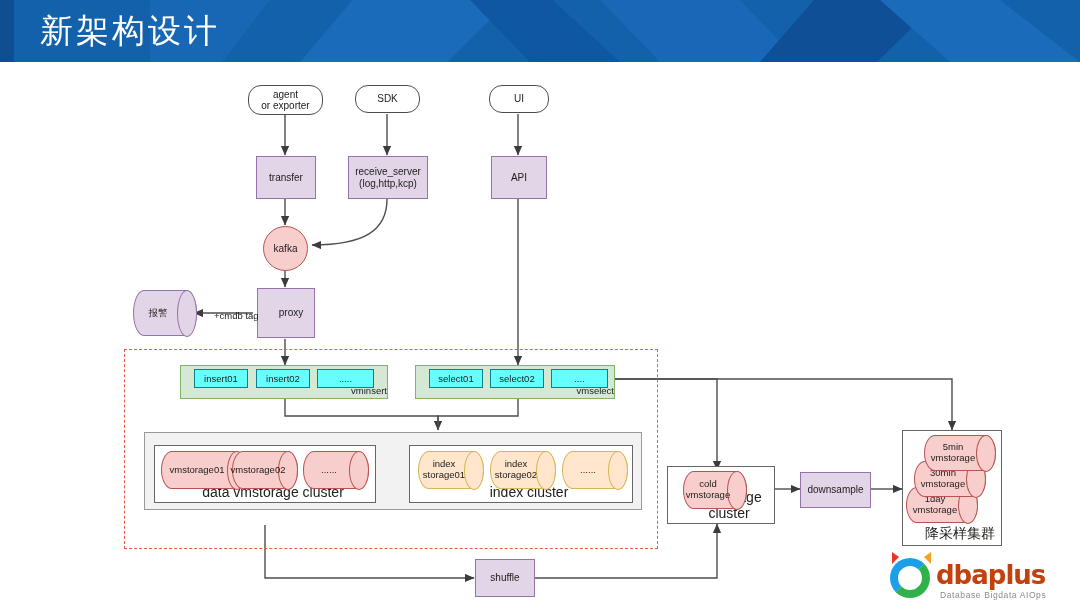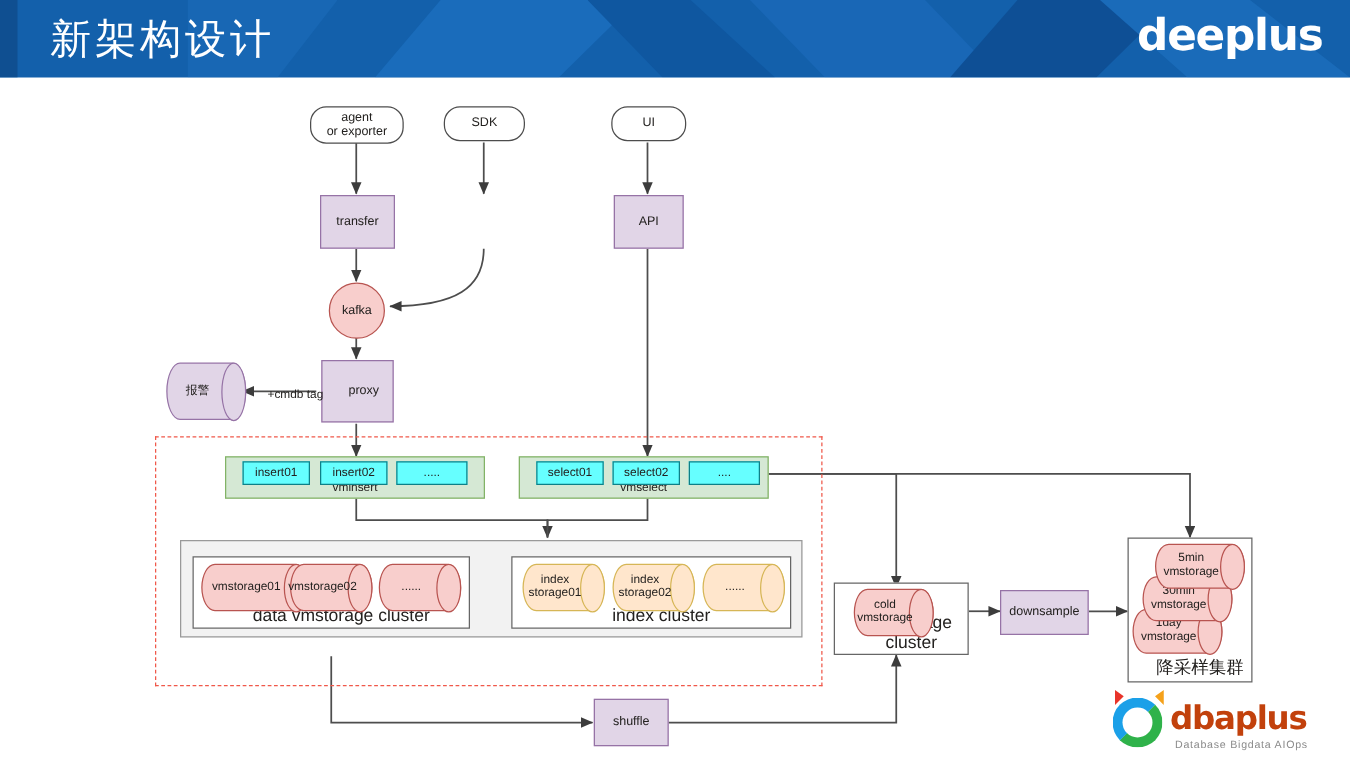--- a/index.html
+++ b/index.html
@@ -54,21 +54,21 @@
               border: 1.3px solid; border-radius: 50%; background: inherit; }
   .cyl .lbl { position: absolute; left: 0; top: 0; right: 14px; bottom: 0;
               display: flex; align-items: center; justify-content: center;
               font-size: 9.5px; color: #23211f; text-align: center; line-height: 1.15; z-index: 3; }
   .cyl.purple .body, .cyl.purple .cap { border-color: #9673a6; background: #e1d5e7; }
   .cyl.pink .body, .cyl.pink .cap { border-color: #b85450; background: #f8cecc; }
   .cyl.orange .body, .cyl.orange .cap { border-color: #d6b656; background: #ffe6cc; }
 
   .group-green { position: absolute; border: 1.2px solid #82b366; background: #d5e8d4; }
   .group-green .gtitle { position: absolute; left: 0; right: 0; bottom: 2px;
-                         text-align: center; font-size: 9.5px; color: #23211f; }
+                         text-align: right; font-size: 9.5px; color: #23211f; }
   .chip { position: absolute; border: 1.3px solid #0e8088; background: #66ffff; font-size: 9.5px;
           display: flex; align-items: center; justify-content: center; color: #23211f; }
 
   .plainbox { position: absolute; border: 1.2px solid #666666; background: transparent; }
   .plainbox .gtitle { position: absolute; left: 16px; right: 0; bottom: 2px;
                       text-align: center; font-size: 14px; color: #23211f; }
   .greybox { position: absolute; border: 1.2px solid #999999; background: #f2f2f2; }
   .redzone { position: absolute; border: 1.6px dashed #f0584a; background: transparent; }
 
   .edge-label { position: absolute; font-size: 9.5px; color: #23211f; white-space: nowrap; }
@@ -97,21 +97,20 @@
 
   <div id="header">
     <div class="edge"></div>
     <div class="poly p1"></div>
     <div class="poly p2"></div>
     <div class="poly p3"></div>
     <div class="poly p4"></div>
     <div class="poly p5"></div>
     <div class="poly p6"></div>
     <div id="slide-title">新架构设计</div>
-    <div id="brand-logo">deeplus</div>
   </div>
 
   <div id="canvas">
 
     <svg class="lines" viewBox="0 0 1080 546">
       <defs>
         <marker id="ah" markerWidth="8" markerHeight="8" refX="6.6" refY="3" orient="auto">
           <path d="M0,0 L7,3 L0,6 z" fill="#3c3c3c"></path>
         </marker>
       </defs>
@@ -160,20 +159,24 @@
     <div class="node pill" style="left:355px; top:23px; width:65px; height:28px;">
       <span>SDK</span>
     </div>
     <div class="node pill" style="left:489px; top:23px; width:60px; height:28px;">
       <span>UI</span>
     </div>
 
     <div class="node boxp" style="left:256px; top:94px; width:60px; height:43px;">
       <span>transfer</span>
     </div>
+    <div class="node boxp" style="left:348px; top:94px; width:80px; height:43px;">
+      <span style="white-space:pre-line;">receive_server
+(log,http,kcp)</span>
+    </div>
     <div class="node boxp" style="left:491px; top:94px; width:56px; height:43px;">
       <span>API</span>
     </div>
 
     <div class="node circ" style="left:263px; top:164px; width:45px; height:45px;">
       <span>kafka</span>
     </div>
 
     <div class="cyl purple" style="left:133px; top:228px; width:64px; height:46px;">
       <div class="body"></div>

